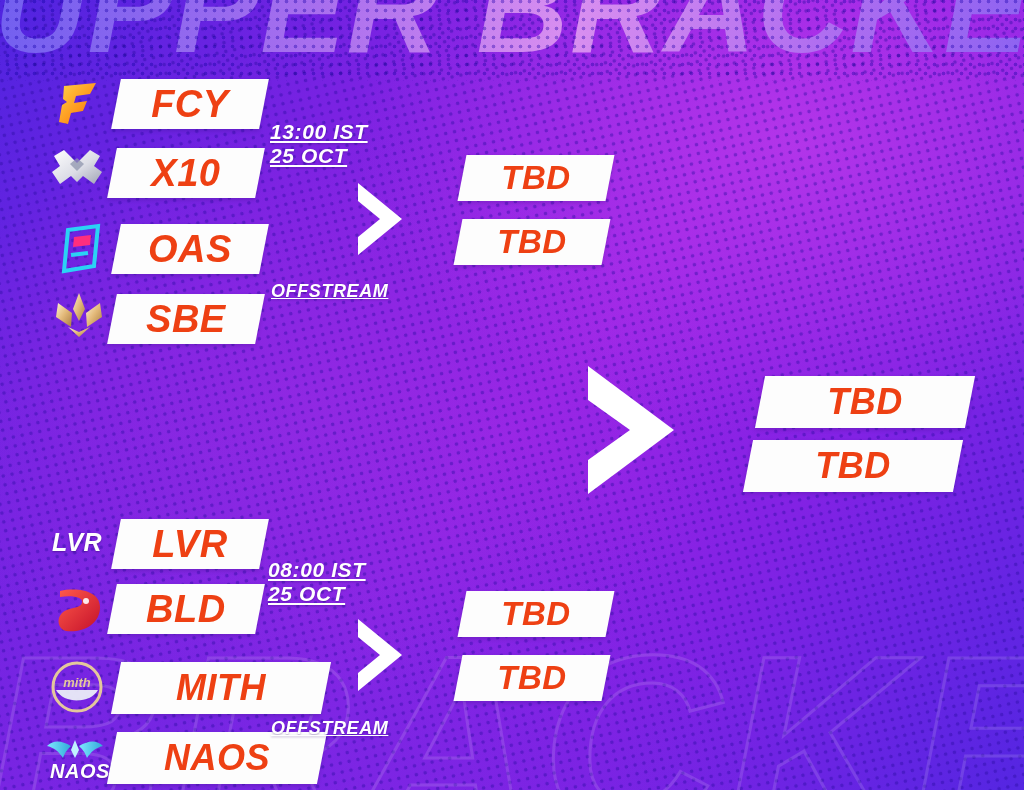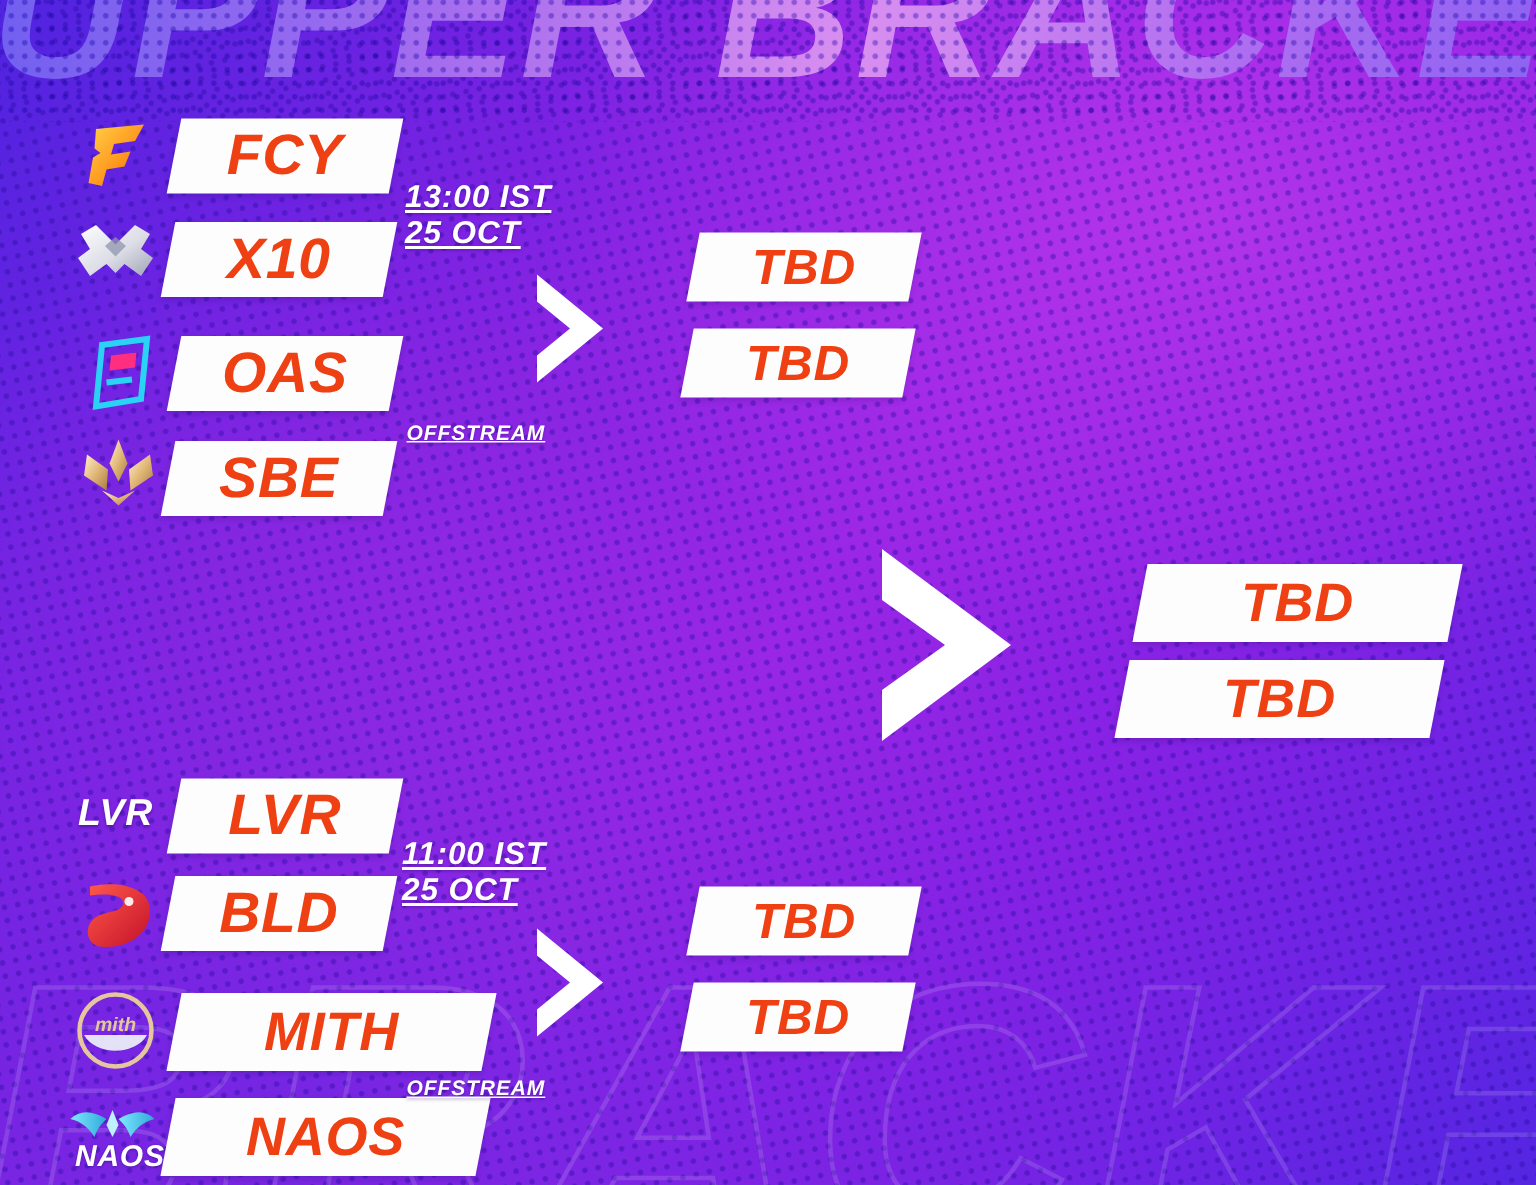--- a/index.html
+++ b/index.html
@@ -110,21 +110,21 @@
     color: #ffffff;
     font-weight: 900;
     font-style: italic;
     letter-spacing: 0.6px;
     line-height: 1.12;
     white-space: nowrap;
     text-shadow: 0 1px 2px rgba(50,0,110,0.35);
     text-decoration: underline;
   }
   .meta.time { font-size: 21px; }
-  .meta.stream { font-size: 14px; }
+  .meta.stream { font-size: 18px; }
 
   
   .logo {
     position: absolute;
     width: 54px;
     height: 54px;
     display: flex;
     align-items: center;
     justify-content: center;
     pointer-events: none;
@@ -249,21 +249,21 @@
       </defs>
       <path d="M8 6 C26 2 48 6 48 22 C48 40 30 48 14 46 C6 44 4 34 10 28 C16 22 28 24 30 18 C32 12 20 10 8 12 Z" fill="url(#gBld)"></path>
       <circle cx="34" cy="16" r="3" fill="#ffffff" opacity="0.9"></circle>
     </svg>
   </div>
   <div class="slot r1" style="left:112px; top:584px;">
     <span class="txt">BLD</span>
   </div>
 
   <div class="meta time" style="left:268px; top:558px;">
-    <div>11:00 IST</div>
+    <div>08:00 IST</div>
     <div>25 OCT</div>
   </div>
 
   <div class="logo" style="left:50px; top:660px;">
     <svg width="54" height="54" viewBox="0 0 54 54">
       <circle cx="27" cy="27" r="24" fill="none" stroke="#e4c79c" stroke-width="3"></circle>
       <path d="M6 30 C14 44 40 44 48 30" fill="#eef2f7" opacity="0.92"></path>
       <text x="27" y="27" text-anchor="middle" font-family="Liberation Sans, sans-serif" font-size="13" font-weight="700" font-style="italic" fill="#e4c79c">mith</text>
     </svg>
   </div>

